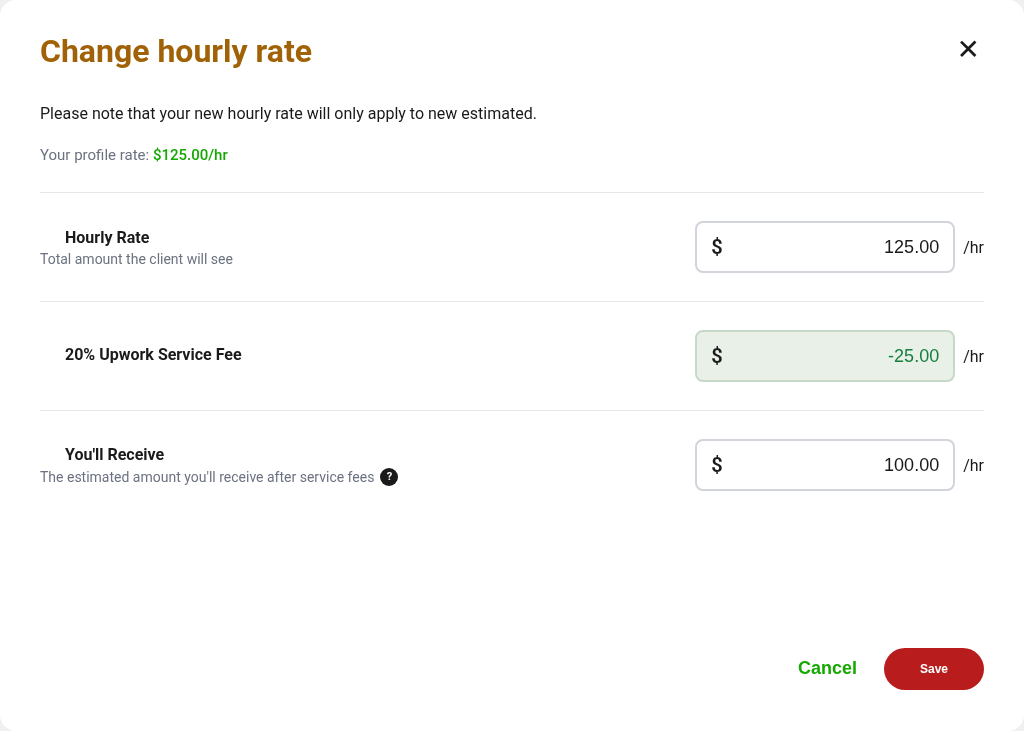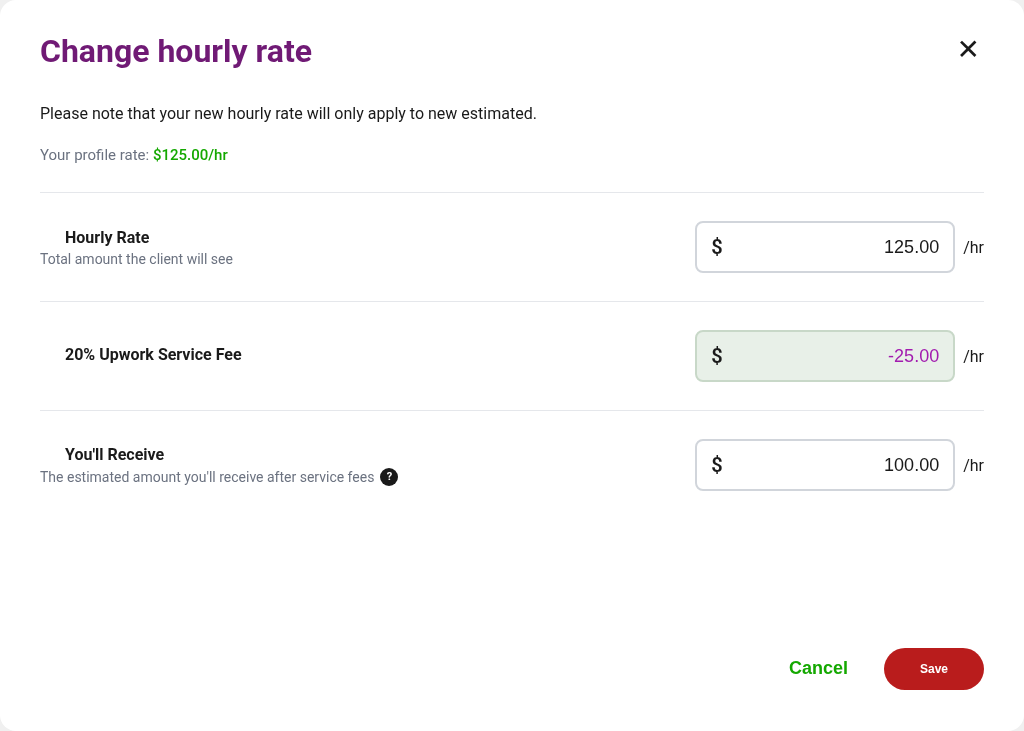--- a/index.html
+++ b/index.html
@@ -31,21 +31,21 @@
     .modal-header {
       display: flex;
       justify-content: space-between;
       align-items: flex-start;
       margin-bottom: 32px;
     }
 
     .modal-title {
       font-size: 32px;
       font-weight: 700;
-      color: #701a75;
+      color: #a16207;
       line-height: 1.2;
     }
 
     .close-button {
       background: none;
       border: none;
       cursor: pointer;
       font-size: 28px;
       color: #1a1a1a;
       line-height: 1;
@@ -159,34 +159,34 @@
       outline: none;
       font-size: 18px;
       font-weight: 500;
       color: #1a1a1a;
       text-align: right;
       width: 100%;
       background: transparent;
     }
 
     .rate-input.muted {
-      color: #a21caf;
+      color: #15803d;
     }
 
     .per-hr {
       font-size: 16px;
       color: #1a1a1a;
       white-space: nowrap;
     }
 
     .footer {
       display: flex;
       justify-content: flex-end;
       align-items: center;
-      gap: 20px;
+      gap: 11px;
       margin-top: auto;
       padding-top: 32px;
     }
 
     .cancel-button {
       background: none;
       border: none;
       color: #14a800;
       font-size: 18px;
       font-weight: 600;

